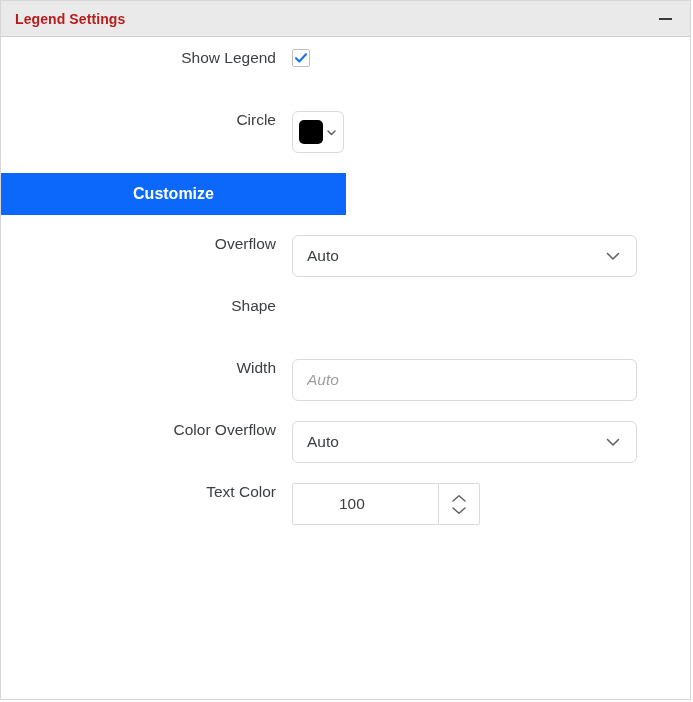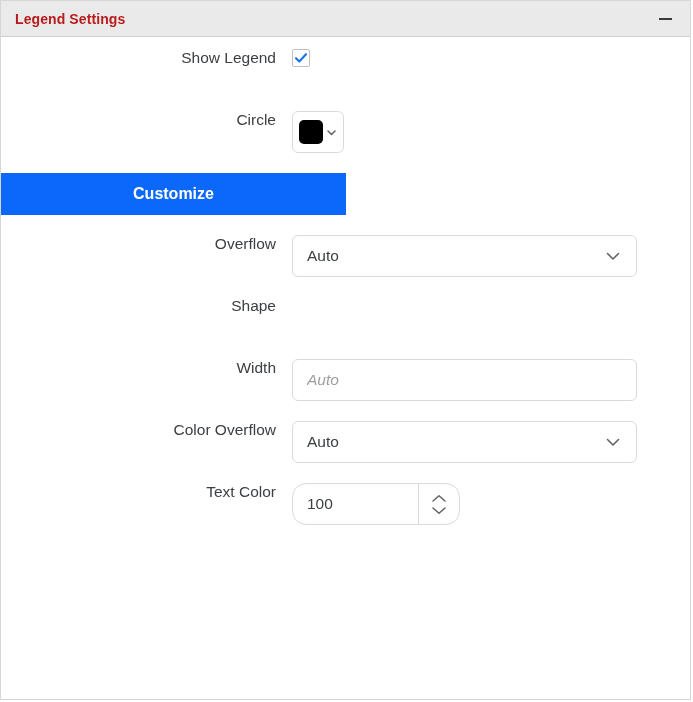--- a/index.html
+++ b/index.html
@@ -169,27 +169,28 @@
     outline: none;
   }
   .text-input::placeholder {
     color: #9e9e9e;
     font-style: italic;
   }
 
   
   .stepper {
     display: flex;
-    width: 168px;
+    width: 188px;
     height: 42px;
     border: 1px solid #dadada;
-    border-radius: 14px;
+    border-radius: 2px;
     background: #ffffff;
     box-sizing: border-box;
     overflow: hidden;
+    padding-left: 32px;
   }
   .stepper-input {
     flex: 1;
     border: none;
     outline: none;
     padding: 0 14px;
     font-family: "Liberation Sans", sans-serif;
     font-size: 15.5px;
     color: #3c4043;
     background: transparent;

